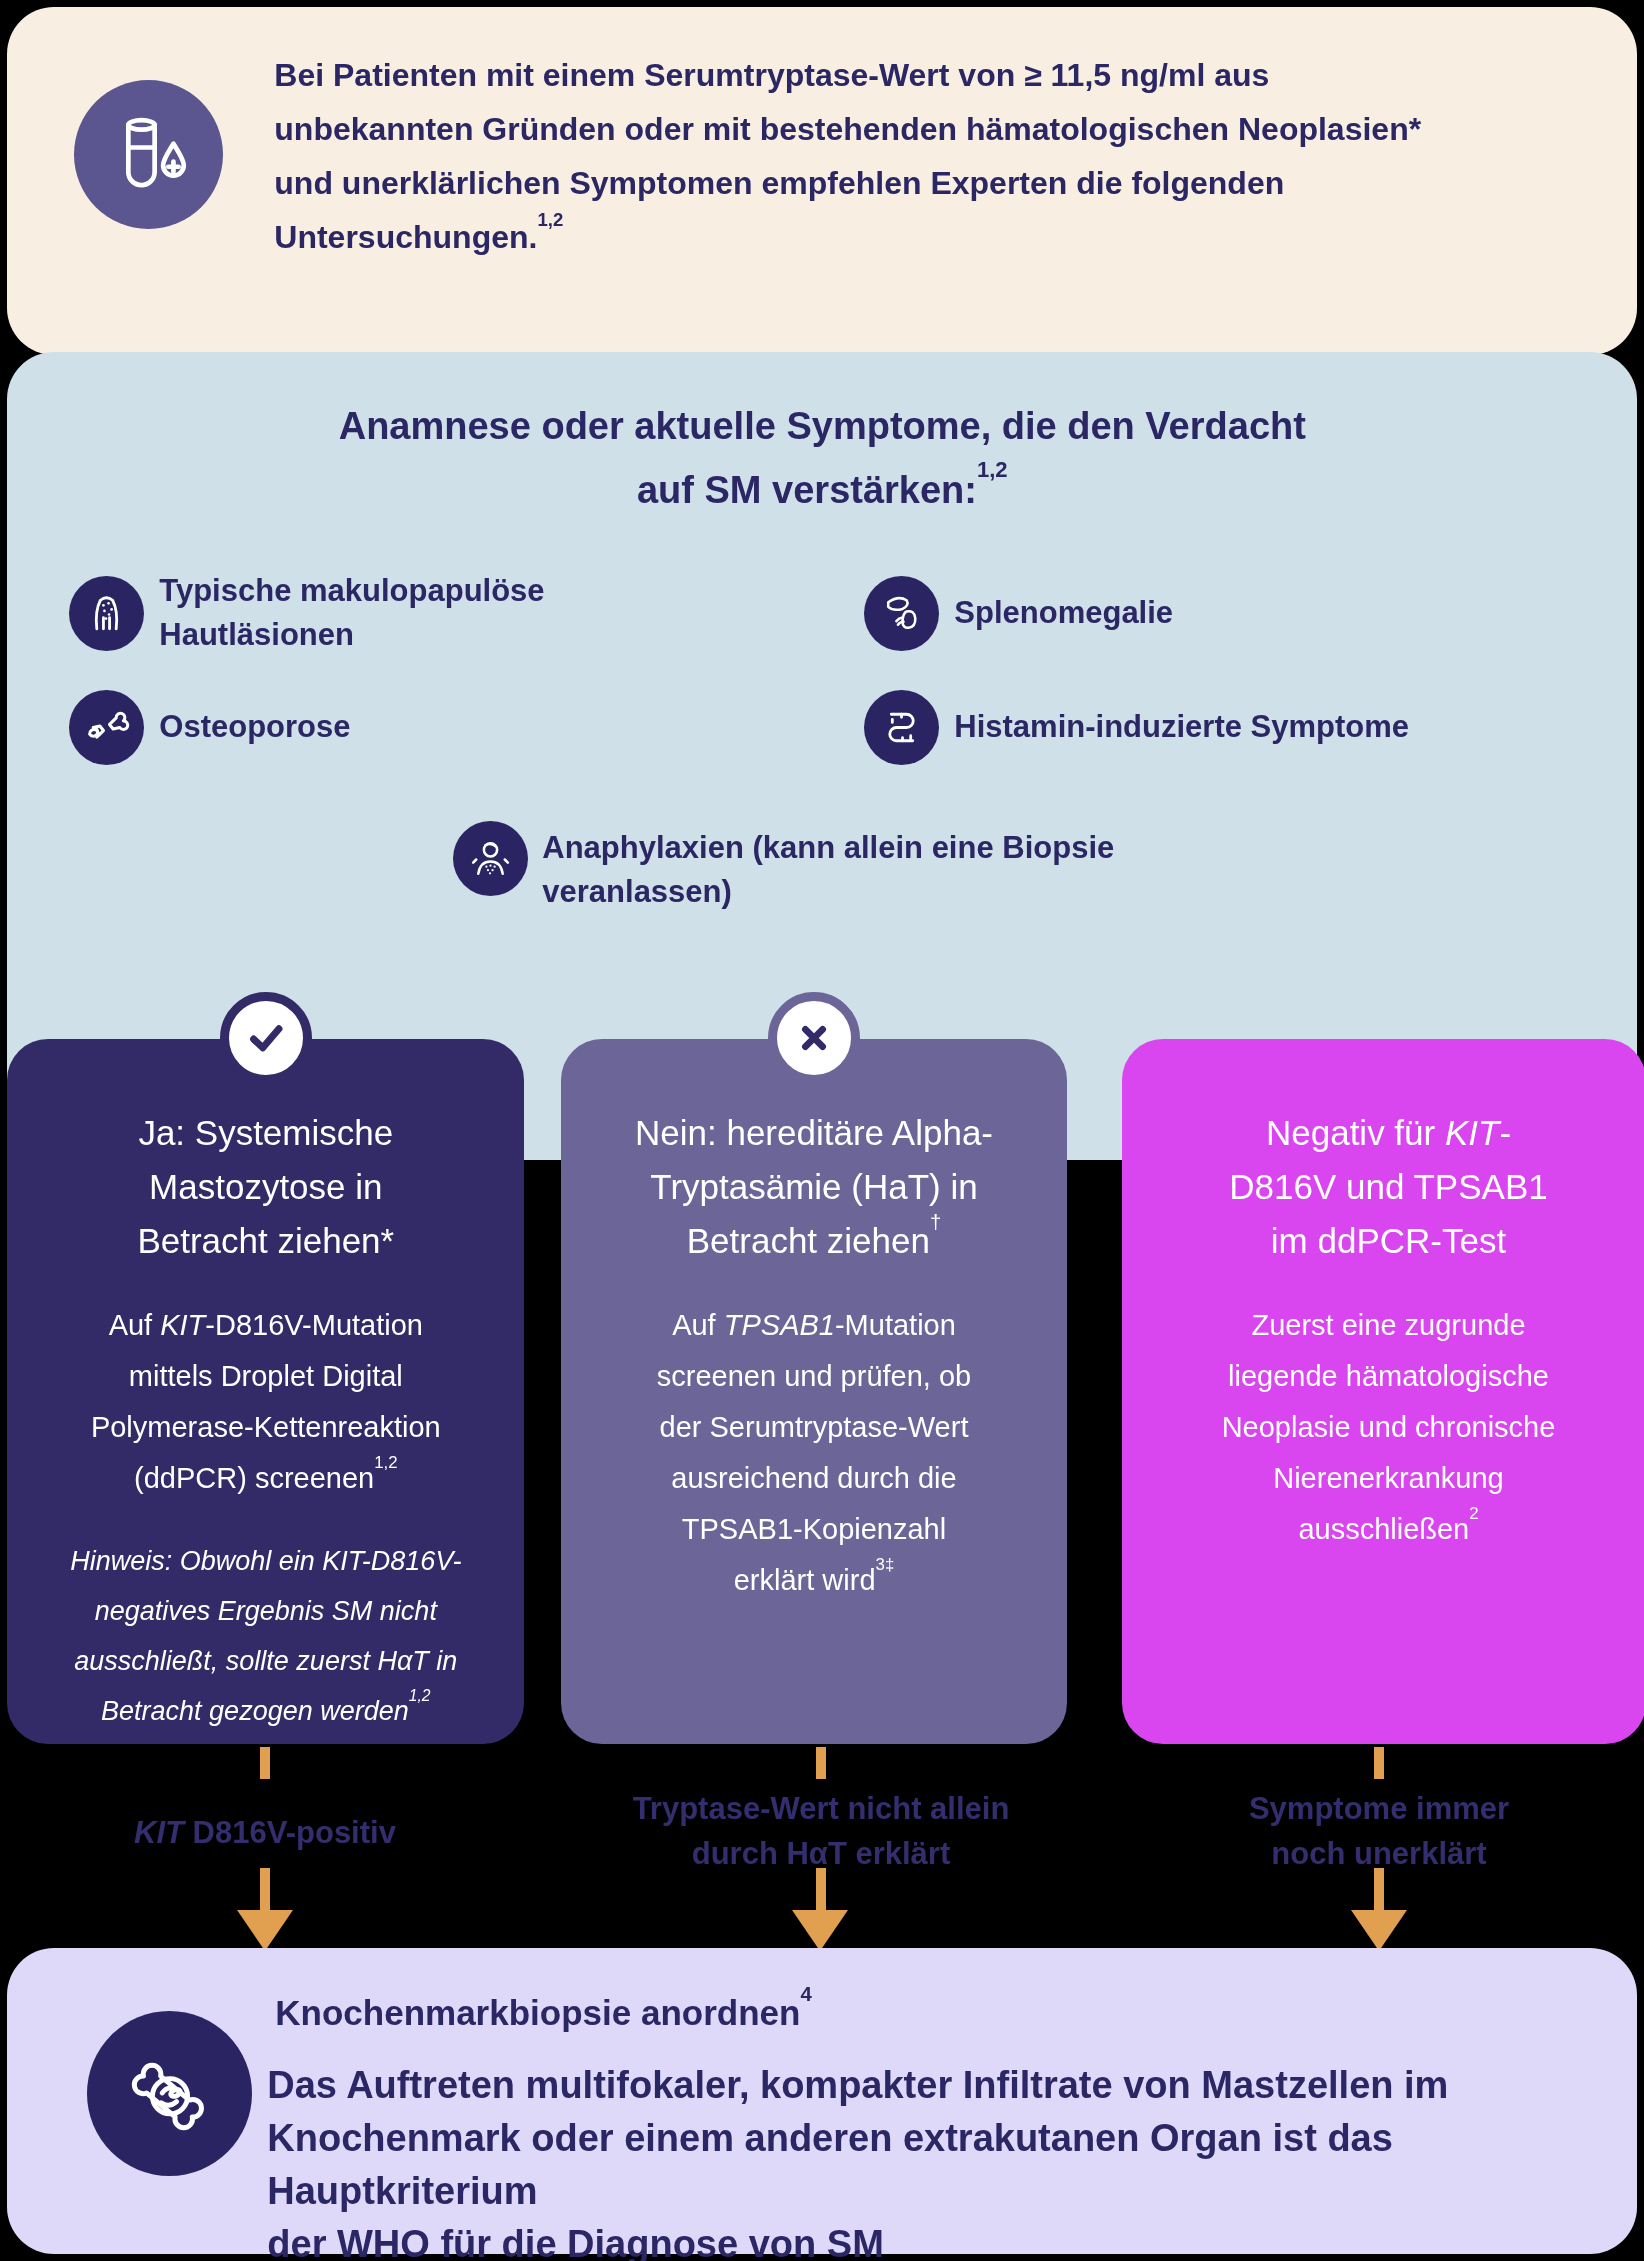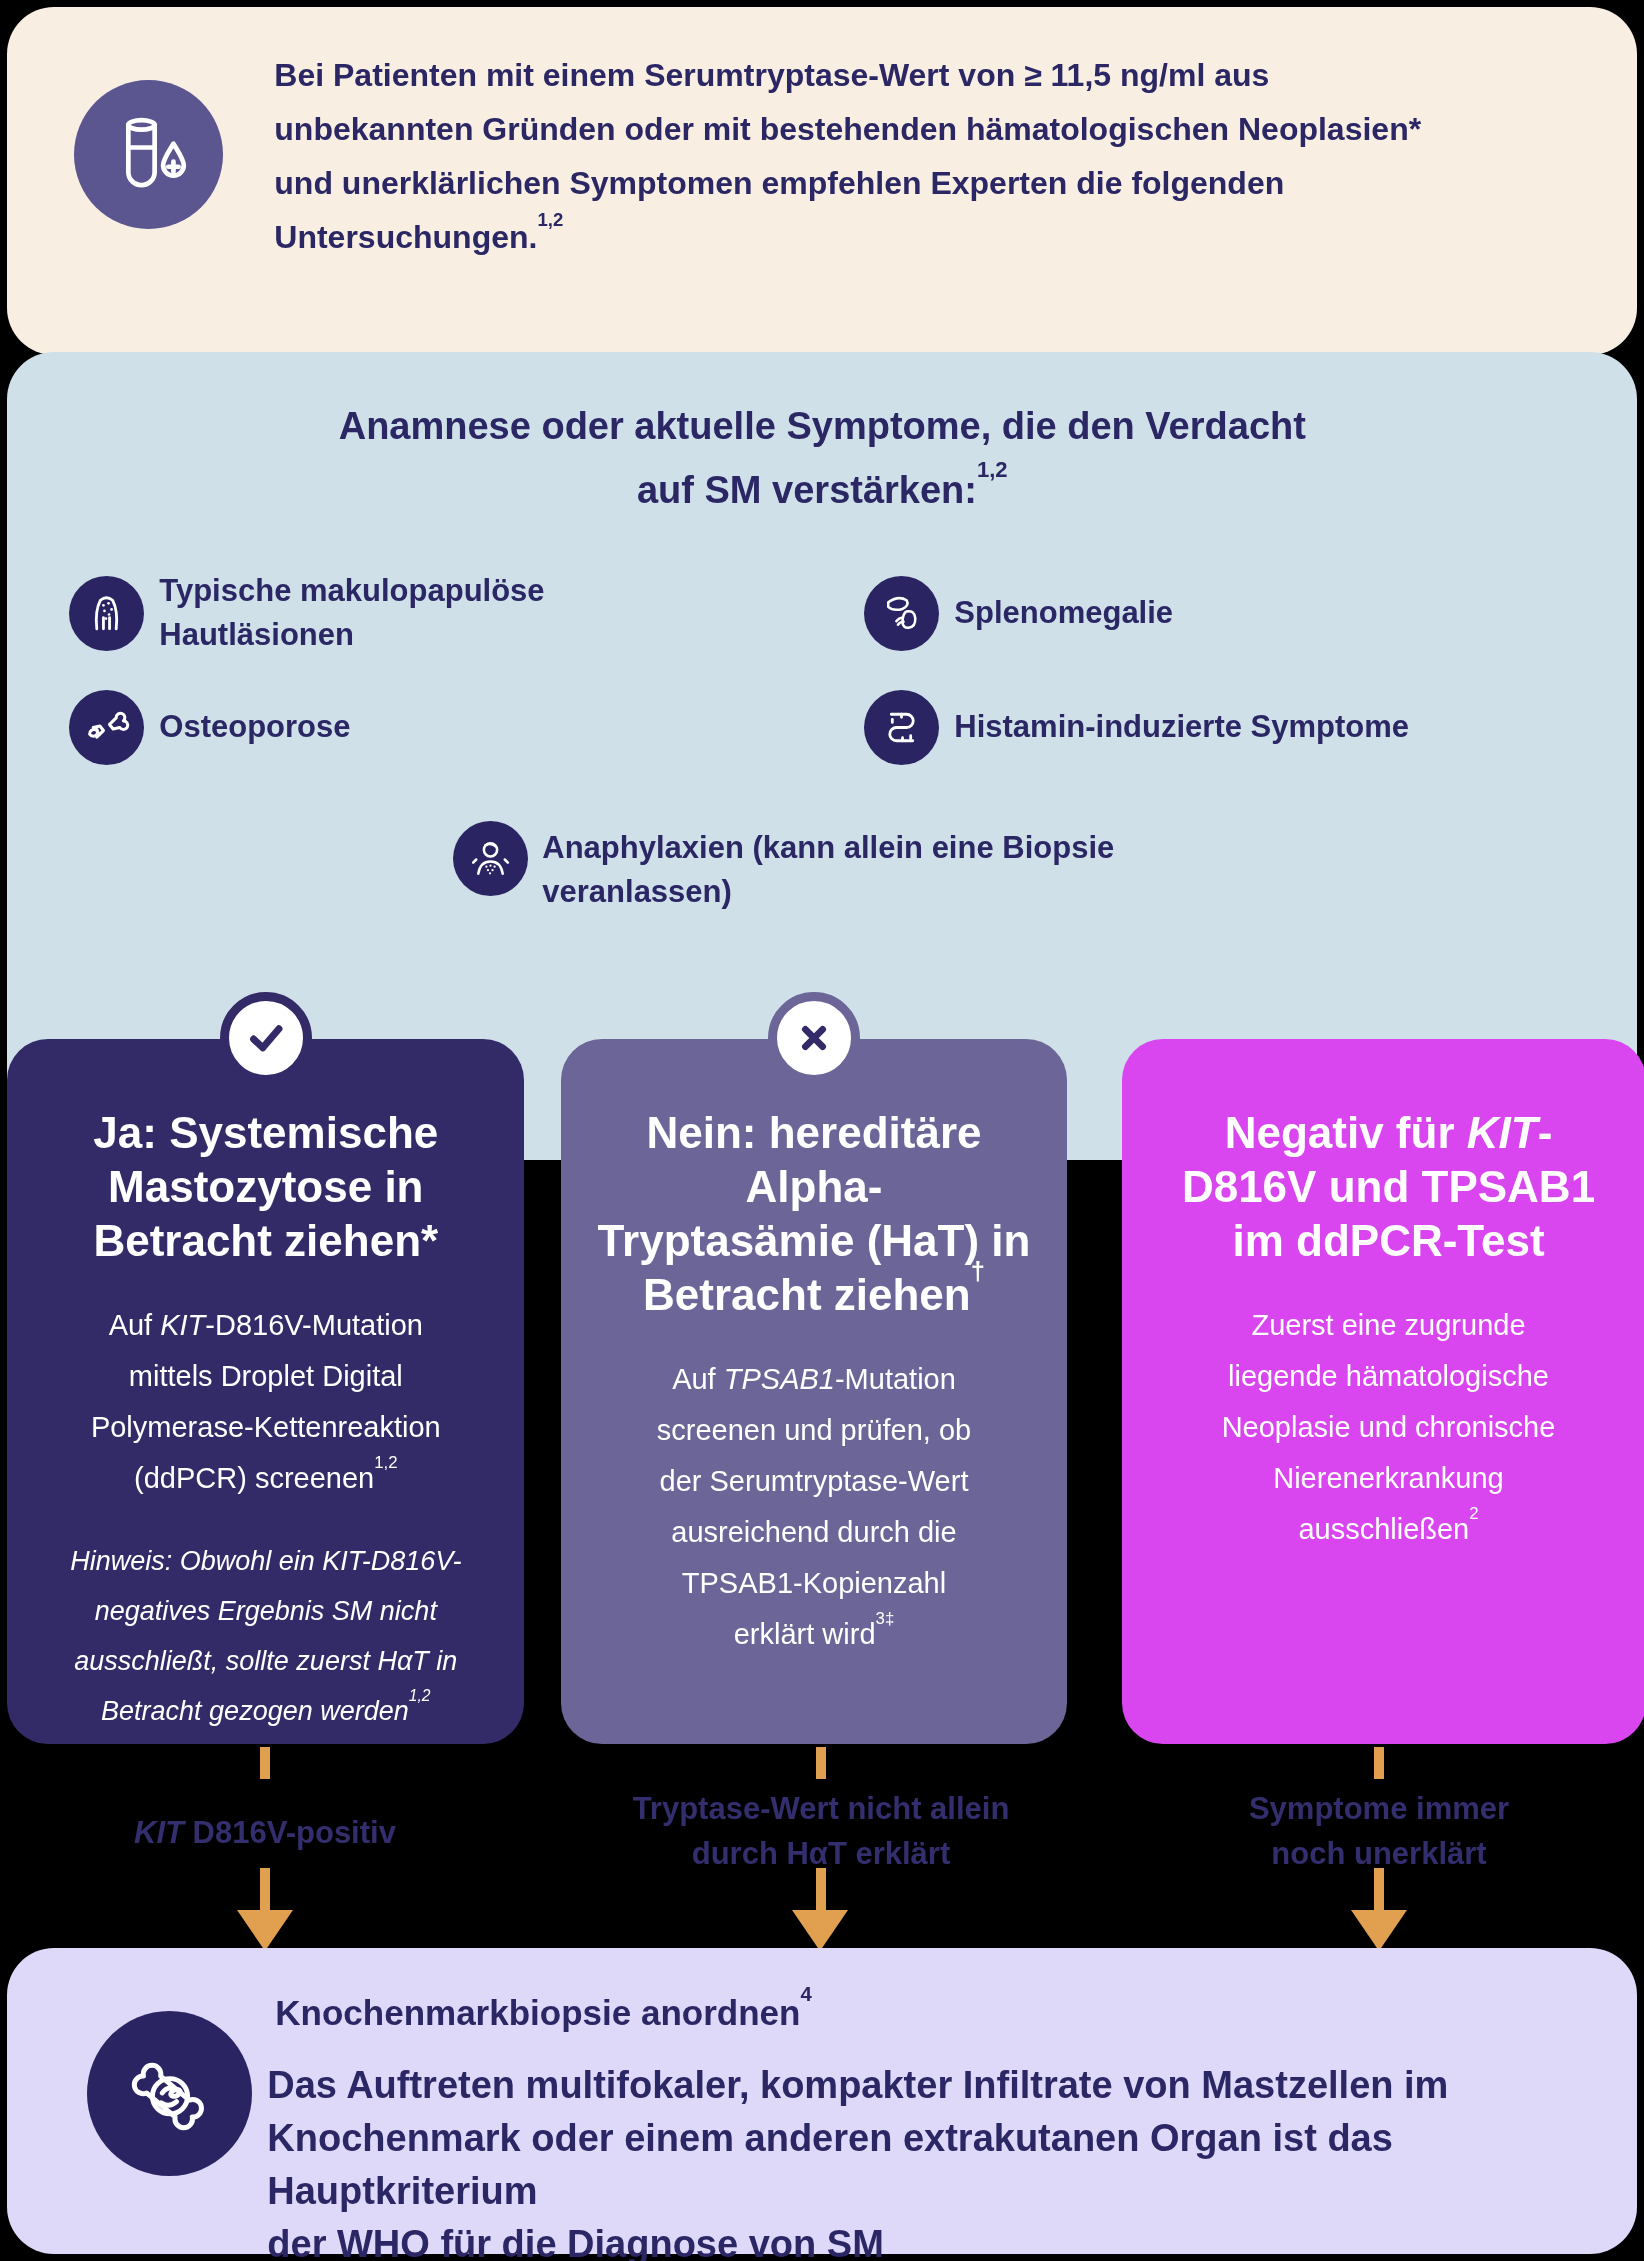--- a/index.html
+++ b/index.html
@@ -29,21 +29,21 @@
   
   .col{position:absolute;top:1039px;height:705px;border-radius:41px;color:#fff;text-align:center;}
   .col-yes{left:7.3px;width:517px;background:#332b68;}
   .col-no{left:561px;width:506px;background:#6b6697;}
   .col-neg{left:1122px;width:515px;background:#d946ef;padding-left:9px;}
   .badge{position:absolute;top:-47px;left:50%;transform:translateX(-50%);
          width:92px;height:92px;box-sizing:border-box;border-radius:50%;background:#fff;
          display:flex;align-items:center;justify-content:center;}
   .badge-yes{border:9.5px solid #332b68;}
   .badge-no{border:9.5px solid #6b6697;}
-  .col-title{margin:67px 22px 0;font-size:44px;font-weight:bold;line-height:54px;}
+  .col-title{margin:67px 22px 0;font-size:35px;font-weight:normal;line-height:54px;}
   .col-body{margin:32px 25px 0;font-size:29px;line-height:51px;}
   .col-note{margin:32px 29px 0;font-size:27px;line-height:50px;font-style:italic;}
 
   
   .stub{position:absolute;top:1747px;width:9.5px;height:32px;background:#e1a04f;}
   .outcome-label{position:absolute;top:1786px;width:468px;text-align:center;
                  font-size:31px;font-weight:bold;line-height:45px;color:#332e6e;}
   .outcome-label.single{top:1810px;}
   .arrow-line{position:absolute;top:1868px;width:9.5px;height:47px;background:#e1a04f;}
   .arrow-head{position:absolute;top:1910px;width:0;height:0;

